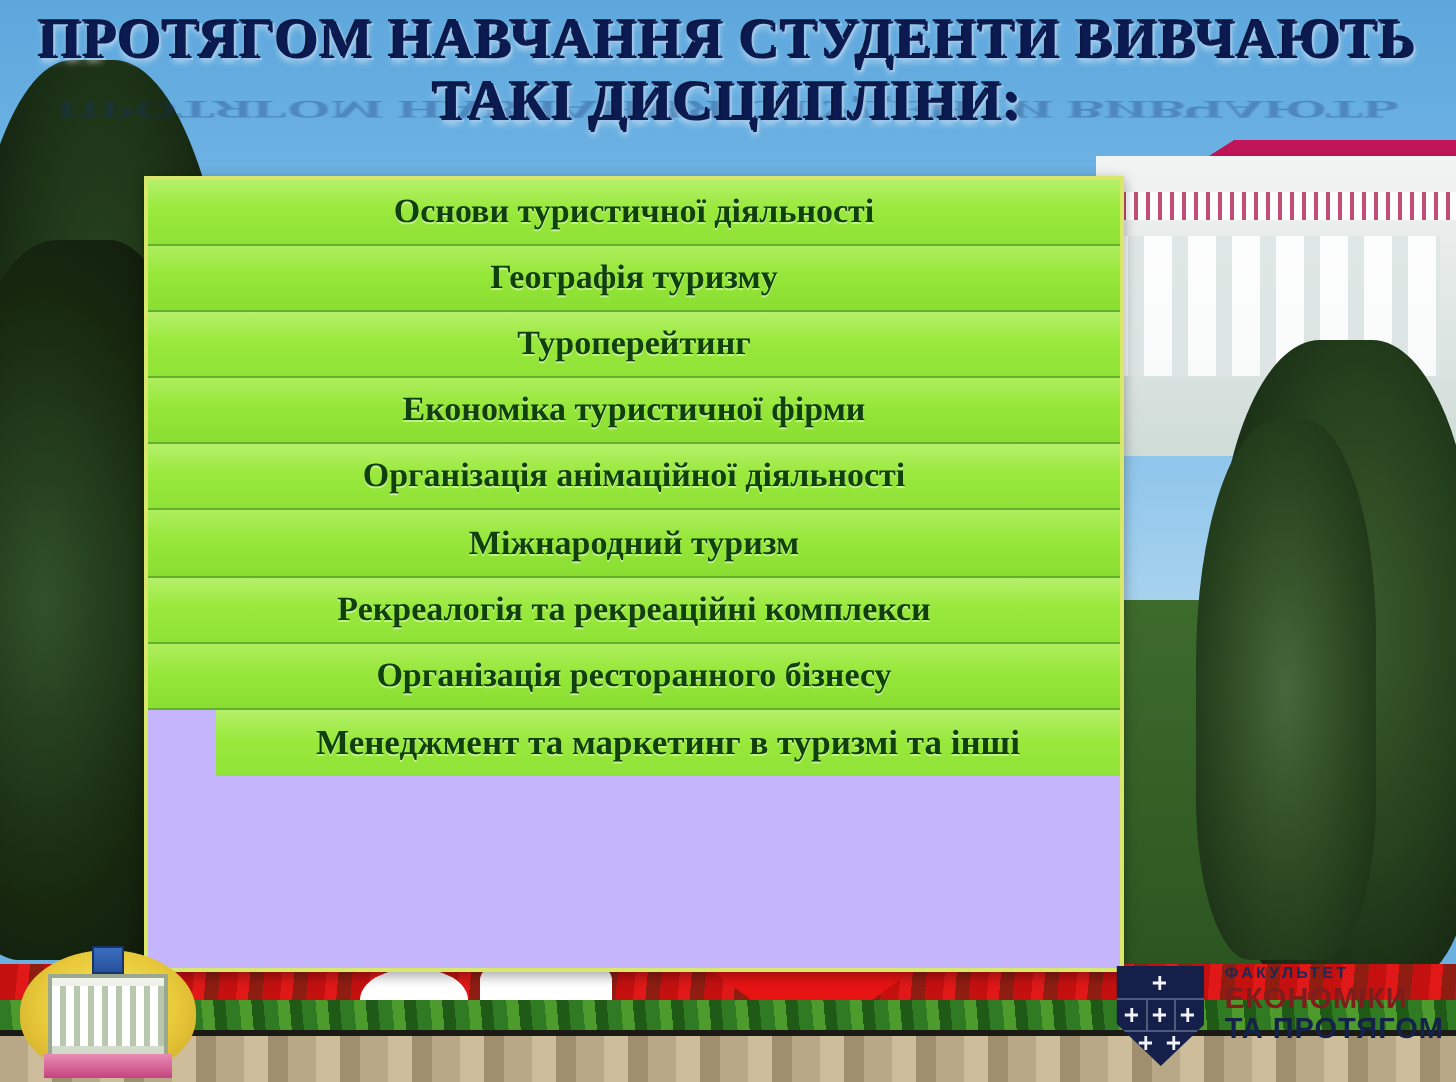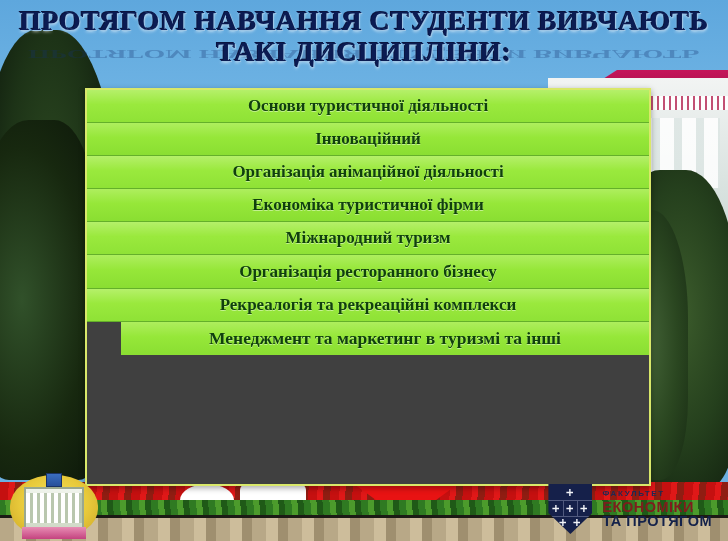--- a/index.html
+++ b/index.html
@@ -116,24 +116,24 @@
     transform:scaleY(-0.45);
     filter:blur(0.6px);
     white-space:nowrap;
     pointer-events:none;
   }
   .refl1 { top:38px; font-size:28px; }
   .refl2 { top:80px; font-size:28px; }
 
   
   .panel {
-    position:absolute; left:85px; top:88px; width:566px; height:398px;
+    position:absolute; left:72px; top:88px; width:490px; height:398px;
     z-index:7;
     border:2px solid #d9e86a;
-    background:#404040;
+    background:#c4b5fd;
     box-shadow:0 2px 6px rgba(0,0,0,.35);
     overflow:hidden;
   }
   .subject-row {
     height:33.1px;
     display:flex; align-items:center; justify-content:center;
     border-bottom:1px solid #64b02a;
     background:linear-gradient(180deg,#b5f06a 0%,#9ae93d 45%,#8fe236 100%);
     position:relative;
   }
@@ -173,22 +173,22 @@
     position:absolute; left:40px; top:2px; width:16px; height:14px;
     background:linear-gradient(180deg,#3a6ec0 0%,#27509a 100%);
     border:1px solid #1a3366;
   }
   .emblem-base {
     position:absolute; left:16px; bottom:0; width:64px; height:12px;
     background:linear-gradient(180deg,#e88db4 0%,#c4437f 100%);
   }
 
   .logo-right {
-    position:absolute; right:16px; bottom:6px; height:52px; z-index:8;
-    display:flex; align-items:center; gap:10px;
+    position:absolute; right:6px; bottom:6px; height:52px; z-index:8;
+    display:flex; align-items:flex-start; gap:10px;
   }
   .crest {
     width:44px; height:50px;
     background:#15204a;
     clip-path:polygon(0 0,100% 0,100% 58%,50% 100%,0 58%);
     position:relative;
   }
   .crest-dot {
     position:absolute; width:7px; height:7px; background:#f2f3f8;
     clip-path:polygon(40% 0,60% 0,60% 40%,100% 40%,100% 60%,60% 60%,60% 100%,40% 100%,40% 60%,0 60%,0 40%,40% 40%);
@@ -244,36 +244,39 @@
   <div class="title-wrap">
     <div class="title-line l1">ПРОТЯГОМ НАВЧАННЯ СТУДЕНТИ ВИВЧАЮТЬ</div>
     <div class="title-line l2">ТАКІ ДИСЦИПЛІНИ:</div>
   </div>
 
   <div class="panel">
     <div class="subject-row">
         <span class="txt">Основи туристичної діяльності</span>
       </div>
     <div class="subject-row">
-        <span class="txt">Інноваційний</span>
+        <span class="txt">Географія туризму</span>
+      </div>
+    <div class="subject-row">
+        <span class="txt">Туроперейтинг</span>
+      </div>
+    <div class="subject-row">
+        <span class="txt">Економіка туристичної фірми</span>
       </div>
     <div class="subject-row">
         <span class="txt">Організація анімаційної діяльності</span>
       </div>
     <div class="subject-row">
-        <span class="txt">Економіка туристичної фірми</span>
-      </div>
-    <div class="subject-row">
         <span class="txt">Міжнародний туризм</span>
       </div>
     <div class="subject-row">
+        <span class="txt">Рекреалогія та рекреаційні комплекси</span>
+      </div>
+    <div class="subject-row">
         <span class="txt">Організація ресторанного бізнесу</span>
-      </div>
-    <div class="subject-row">
-        <span class="txt">Рекреалогія та рекреаційні комплекси</span>
       </div>
     <div class="subject-row big">
         <span class="txt">Менеджмент та маркетинг в туризмі та інші</span>
       </div>
   </div>
 
   <div class="logo-left">
     <div class="emblem-ring"></div>
     <div class="emblem-inner"></div>
     <div class="emblem-cols"></div>

